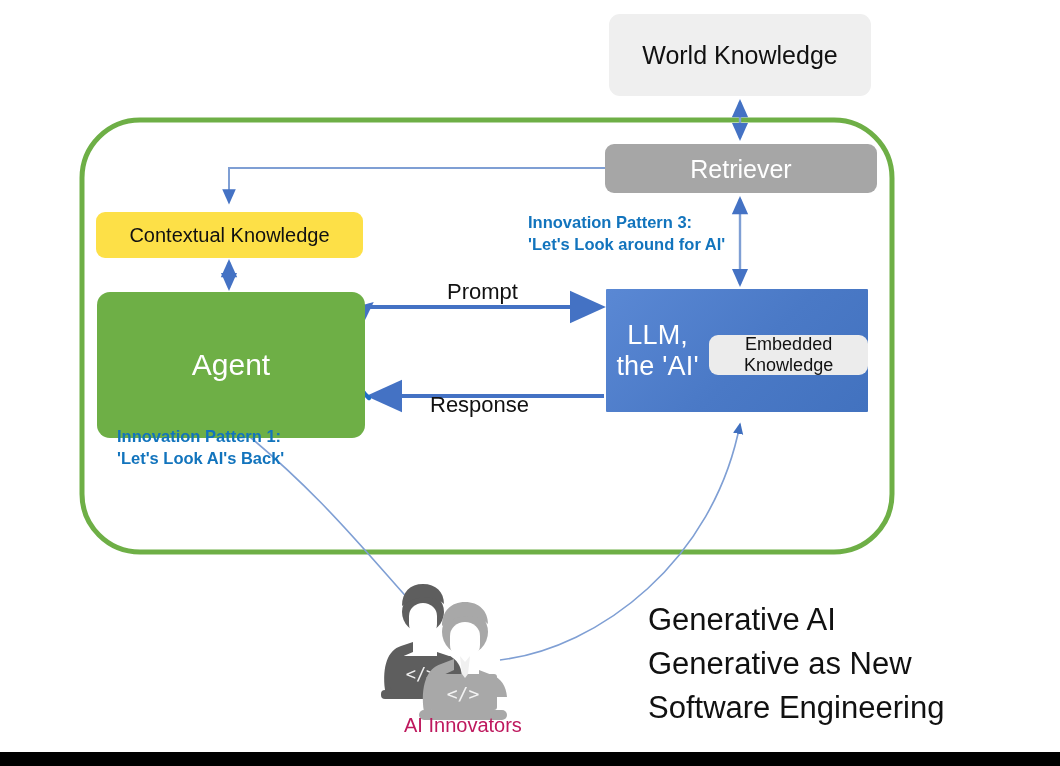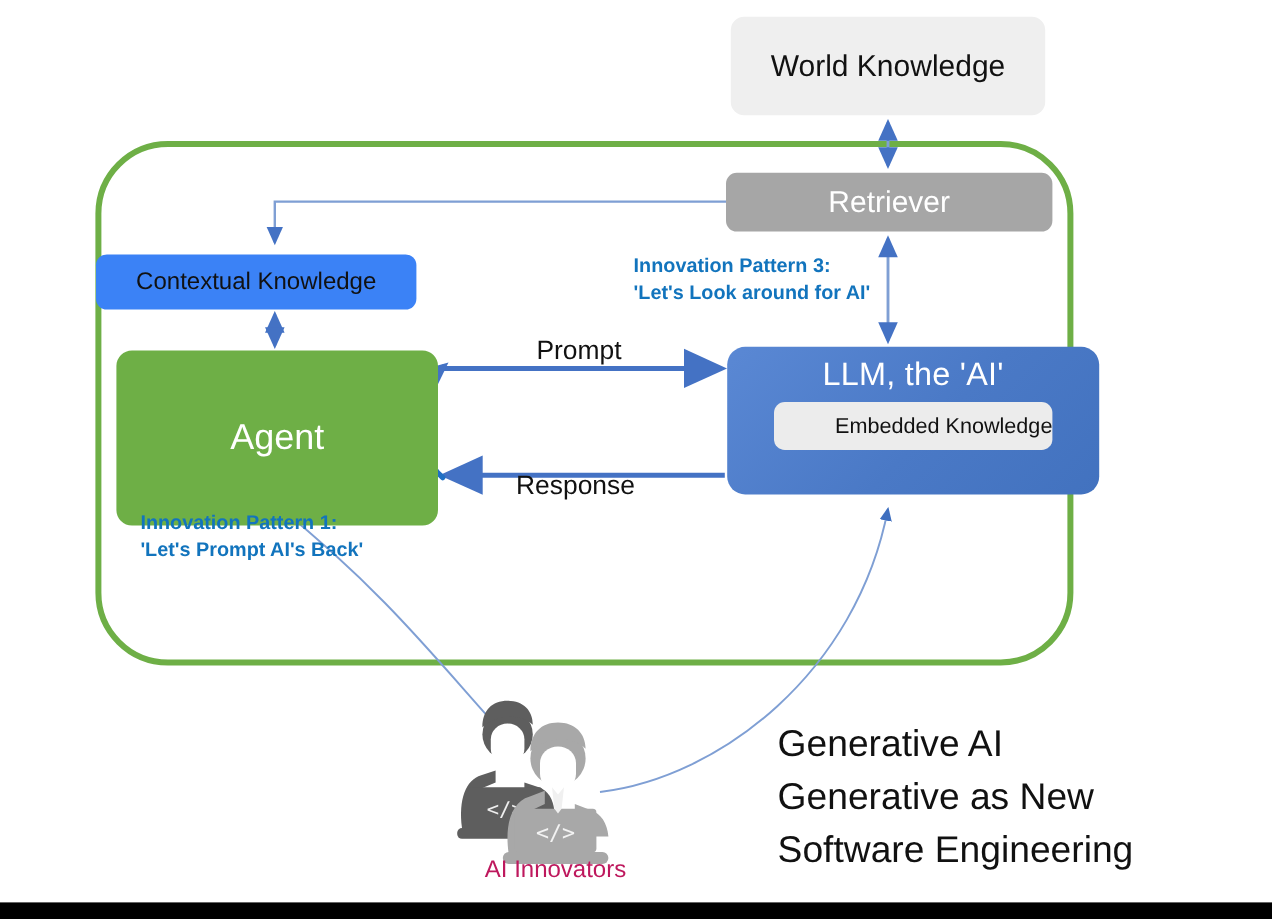--- a/index.html
+++ b/index.html
@@ -54,45 +54,45 @@
     left: 605px; top: 144px;
     width: 272px; height: 49px;
     background: #a6a6a6;
     border-radius: 9px;
     font-size: 25px;
     color: #ffffff;
   }
 
   
   #contextual-knowledge {
-    left: 80px; top: 212px;
+    left: 96px; top: 212px;
     width: 267px; height: 46px;
-    background: #3b82f6;
+    background: #fde047;
     border-radius: 9px;
     font-size: 20px;
     color: #111111;
   }
 
   
   #agent {
     left: 97px; top: 292px;
     width: 268px; height: 146px;
     background: #6eaf46;
     border-radius: 13px;
     font-size: 30px;
     color: #ffffff;
   }
 
   
   #llm {
     left: 606px; top: 289px;
-    width: 310px; height: 123px;
+    width: 262px; height: 123px;
     background: linear-gradient(135deg,#5a88d4 0%, #4a79c6 55%, #4272bf 100%);
-    border-radius: 15px;
-    flex-direction: column;
+    border-radius: 1px;
+    flex-direction: row;
     justify-content: flex-start;
     padding-top: 8px;
   }
   #llm-title {
     font-size: 27px;
     color: #ffffff;
     margin-bottom: 8px;
     letter-spacing: .2px;
   }
   #embedded-knowledge {
@@ -252,21 +252,21 @@
     <span id="embedded-knowledge">
       <span>Embedded Knowledge</span>
     </span>
   </div>
 
   <div class="edge-label" id="label-prompt">Prompt</div>
   <div class="edge-label" id="label-response">Response</div>
 
   <div class="pattern" id="pattern-1">
     <div>Innovation Pattern 1:</div>
-    <div>'Let's Prompt AI's Back'</div>
+    <div>'Let's Look AI's Back'</div>
   </div>
 
 
   <div class="pattern" id="pattern-3">
     <div>Innovation Pattern 3:</div>
     <div>'Let's Look around for AI'</div>
   </div>
 
 
   <div id="innovators-label">AI Innovators</div>

